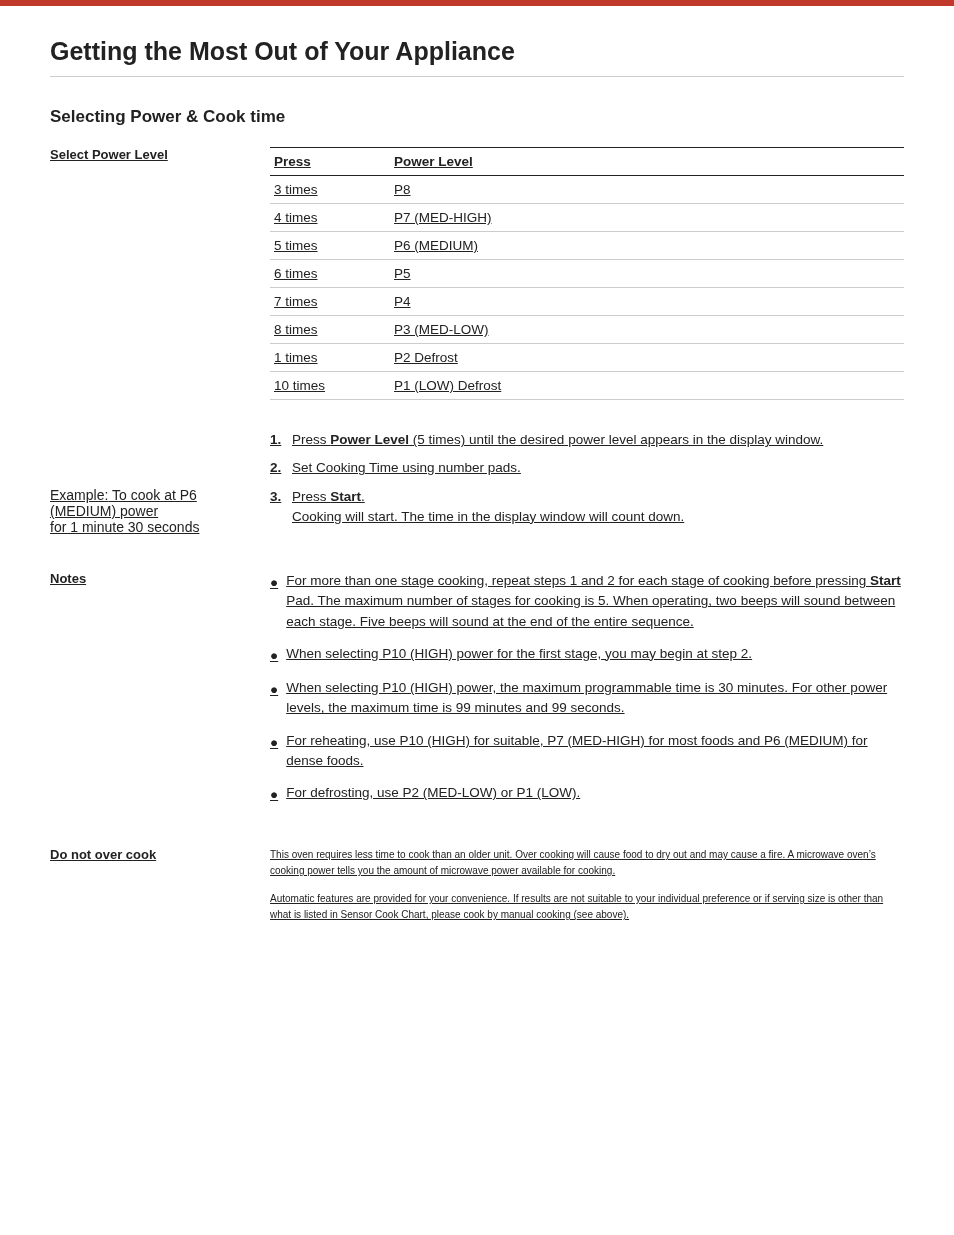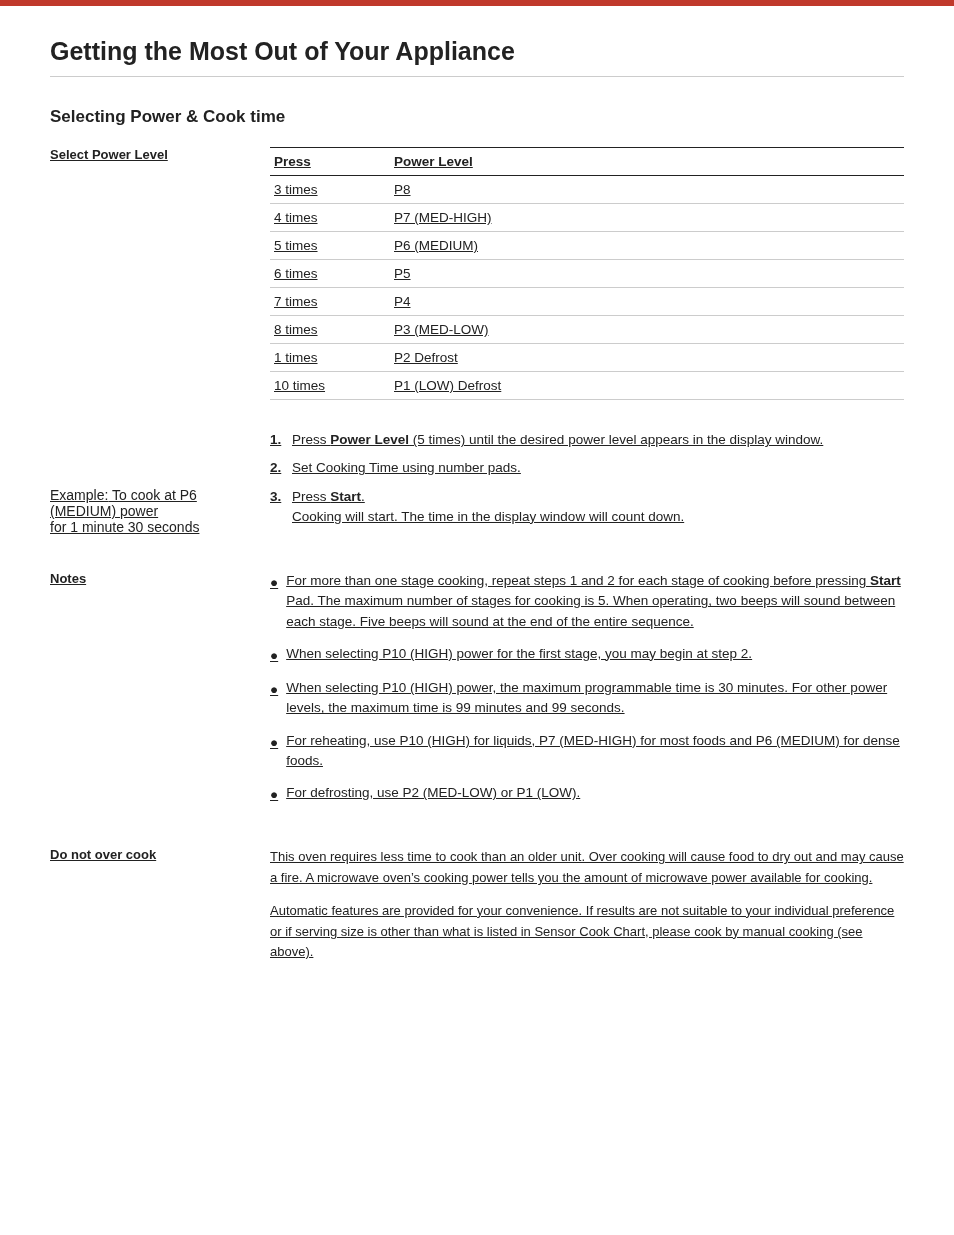--- a/index.html
+++ b/index.html
@@ -112,21 +112,21 @@
       line-height: 1.5;
     }
     .bullet {
       flex-shrink: 0;
       margin-top: 2px;
     }
     .do-not-section {
       margin-top: 30px;
     }
     .do-not-text {
-      font-size: 13px;
+      font-size: 10px;
       line-height: 1.6;
       margin-bottom: 12px;
     }
     .page-number {
       font-size: 13px;
       font-weight: bold;
       margin-top: 30px;
     }
     b, strong {
       font-weight: bold;
@@ -228,21 +228,21 @@
         <li>
           <span class="bullet">●</span>
           <span>When selecting P10 (HIGH) power for the first stage, you may begin at step 2.</span>
         </li>
         <li>
           <span class="bullet">●</span>
           <span>When selecting P10 (HIGH) power, the maximum programmable time is 30 minutes. For other power levels, the maximum time is 99 minutes and 99 seconds.</span>
         </li>
         <li>
           <span class="bullet">●</span>
-          <span>For reheating, use P10 (HIGH) for liquids, P7 (MED-HIGH) for most foods and P6 (MEDIUM) for dense foods.</span>
+          <span>For reheating, use P10 (HIGH) for suitable, P7 (MED-HIGH) for most foods and P6 (MEDIUM) for dense foods.</span>
         </li>
         <li>
           <span class="bullet">●</span>
           <span>For defrosting, use P2 (MED-LOW) or P1 (LOW).</span>
         </li>
       </ul>
     </div>
   </div>
 
   <div class="two-col do-not-section">

